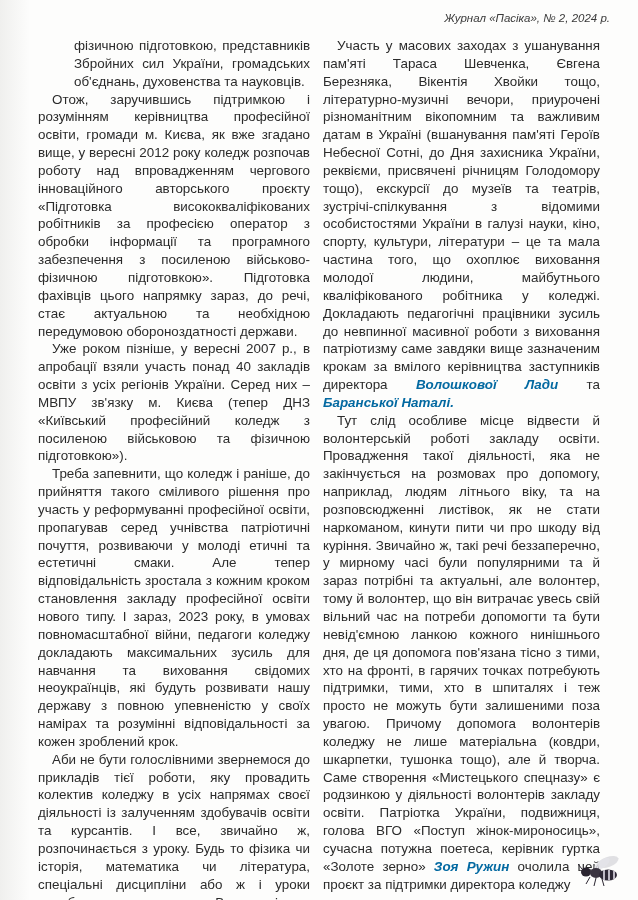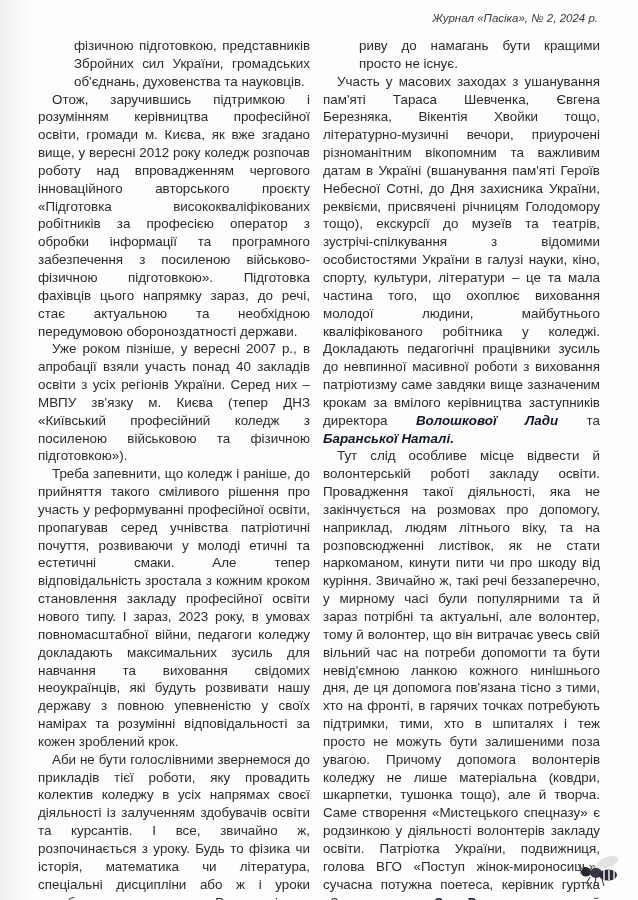--- a/index.html
+++ b/index.html
@@ -5,33 +5,33 @@
     html, body { margin: 0; padding: 0; }
     body {
       width: 638px; height: 900px; overflow: hidden;
       background: #fdfdfc;
       font-family: "Liberation Sans", "DejaVu Sans", sans-serif;
       color: #2b2b2b;
       position: relative;
     }
     .page { position: absolute; left: 0; top: 0; width: 638px; height: 900px; }
     .header {
-      position: absolute; right: 40px; top: 12px;
+      position: absolute; right: 28px; top: 12px;
       font-size: 11.5px; font-style: italic; color: #3a3a3a;
     }
     .col {
       position: absolute; top: 37px;
       font-size: 13.4px; line-height: 17.85px;
       text-align: justify; hyphens: manual;
     }
     .col.left { left: 38px; width: 272px; }
     .col.right { left: 323px; width: 277px; }
     .col p { margin: 0; text-indent: 14px; }
     .col p.cont { text-indent: 0; margin-left: 36px; }
-    .col b { font-weight: bold; font-style: italic; color: #0f172a; }
+    .col b { font-weight: bold; font-style: italic; color: #0369a1; }
     .bee {
       position: absolute; left: 578px; top: 852px; width: 44px; height: 36px;
     }
     .scan-shade {
       position: absolute; left: 0; top: 0; width: 30px; height: 900px;
       background: linear-gradient(to right, rgba(230,230,228,0.6), rgba(253,253,252,0));
     }
   </style>
 </head>
 <body>
@@ -44,21 +44,20 @@
   <div class="col left">
     <p class="cont">фізичною підготовкою, представників Збройних сил України, громадських об'єднань, духовенства та науковців.</p>
     <p>Отож, заручившись підтримкою і розумінням керівництва професійної освіти, громади м. Києва, як вже згадано вище, у вересні 2012 року коледж розпочав роботу над впровадженням чергового інноваційного авторського проєкту «Підготовка висококваліфікованих робітників за професією оператор з обробки інформації та програмного забезпечення з посиленою військово-фізичною підготовкою». Підготовка фахівців цього напрямку зараз, до речі, стає актуальною та необхідною передумовою обороноздатності держави.</p>
     <p>Уже роком пізніше, у вересні 2007 р., в апробації взяли участь понад 40 закладів освіти з усіх регіонів України. Серед них – МВПУ зв'язку м. Києва (тепер ДНЗ «Київський професійний коледж з посиленою військовою та фізичною підготовкою»).</p>
     <p>Треба запевнити, що коледж і раніше, до прийняття такого сміливого рішення про участь у реформуванні професійної освіти, пропагував серед учнівства патріотичні почуття, розвиваючи у молоді етичні та естетичні смаки. Але тепер відповідальність зростала з кожним кроком становлення закладу професійної освіти нового типу. І зараз, 2023 року, в умовах повномасштабної війни, педагоги коледжу докладають максимальних зусиль для навчання та виховання свідомих неоукраїнців, які будуть розвивати нашу державу з повною упевненістю у своїх намірах та розумінні відповідальності за кожен зроблений крок.</p>
     <p>Аби не бути голослівними звернемося до прикладів тієї роботи, яку провадить колектив коледжу в усіх напрямах своєї діяльності із залученням здобувачів освіти та курсантів. І все, звичайно ж, розпочинається з уроку. Будь то фізика чи історія, математика чи література, спеціальні дисципліни або ж і уроки виробничого навчання. Викладачі та майстри завжди пояснюють здобувачам освіти, як то – бути патріотом. Таким чином, пропагуючи єдину педагогічну мету, де виховання патріотичних почуттів є чи не одним із чільних аспектів. І саме виховання, а не його насадження…</p>
 
   </div>
 
   <div class="col right">
-    <p class="cont">риву до намагань бути кращими просто не існує.</p>
     <p><span>Участь у масових заходах з ушанування пам'яті Тараса Шевченка, Євгена Березняка, Вікентія Хвойки тощо, літературно-музичні вечори, приурочені різноманітним вікопомним та важливим датам в Україні (вшанування пам'яті Героїв Небесної Сотні, до Дня захисника України, реквієми, присвячені річницям Голодомору тощо), екскурсії до музеїв та театрів, зустрічі-спілкування з відомими особистостями України в галузі науки, кіно, спорту, культури, літератури – це та мала частина того, що охоплює виховання молодої людини, майбутнього кваліфікованого робітника у коледжі. Докладають педагогічні працівники зусиль до невпинної масивної роботи з виховання патріотизму саме завдяки вище зазначеним крокам за вмілого керівництва заступників директора</span> <b>Волошкової Лади</b><span> та </span><b>Баранської Наталі.</b></p>
     <p><span>Тут слід особливе місце відвести й волонтерській роботі закладу освіти. Провадження такої діяльності, яка не закінчується на розмовах про допомогу, наприклад, людям літнього віку, та на розповсюдженні листівок, як не стати наркоманом, кинути пити чи про шкоду від куріння. Звичайно ж, такі речі беззаперечно, у мирному часі були популярними та й зараз потрібні та актуальні, але волонтер, тому й волонтер, що він витрачає увесь свій вільний час на потреби допомогти та бути невід'ємною ланкою кожного нинішнього дня, де ця допомога пов'язана тісно з тими, хто на фронті, в гарячих точках потребують підтримки, тими, хто в шпиталях і теж просто не можуть бути залишеними поза увагою. Причому допомога волонтерів коледжу не лише матеріальна (ковдри, шкарпетки, тушонка тощо), але й творча. Саме створення «Мистецького спецназу» є родзинкою у діяльності волонтерів закладу освіти. Патріотка України, подвижниця, голова ВГО «Поступ жінок-мироносиць», сучасна потужна поетеса, керівник гуртка «Золоте зерно»</span> <b>Зоя Ружин</b><span> очолила цей проєкт за підтримки директора коледжу </span></p>
 
   </div>
 
   <svg class="bee" viewBox="0 0 44 36">
     <ellipse cx="30" cy="10" rx="11" ry="5" fill="#d8d8dc" opacity="0.8" transform="rotate(-20 30 10)"></ellipse>
     <ellipse cx="24" cy="12" rx="9" ry="4" fill="#e4e4e8" opacity="0.8" transform="rotate(-35 24 12)"></ellipse>
     <ellipse cx="8" cy="20" rx="5" ry="4.5" fill="#2a2530"></ellipse>
     <ellipse cx="18" cy="21" rx="6" ry="5" fill="#3a3440"></ellipse>

